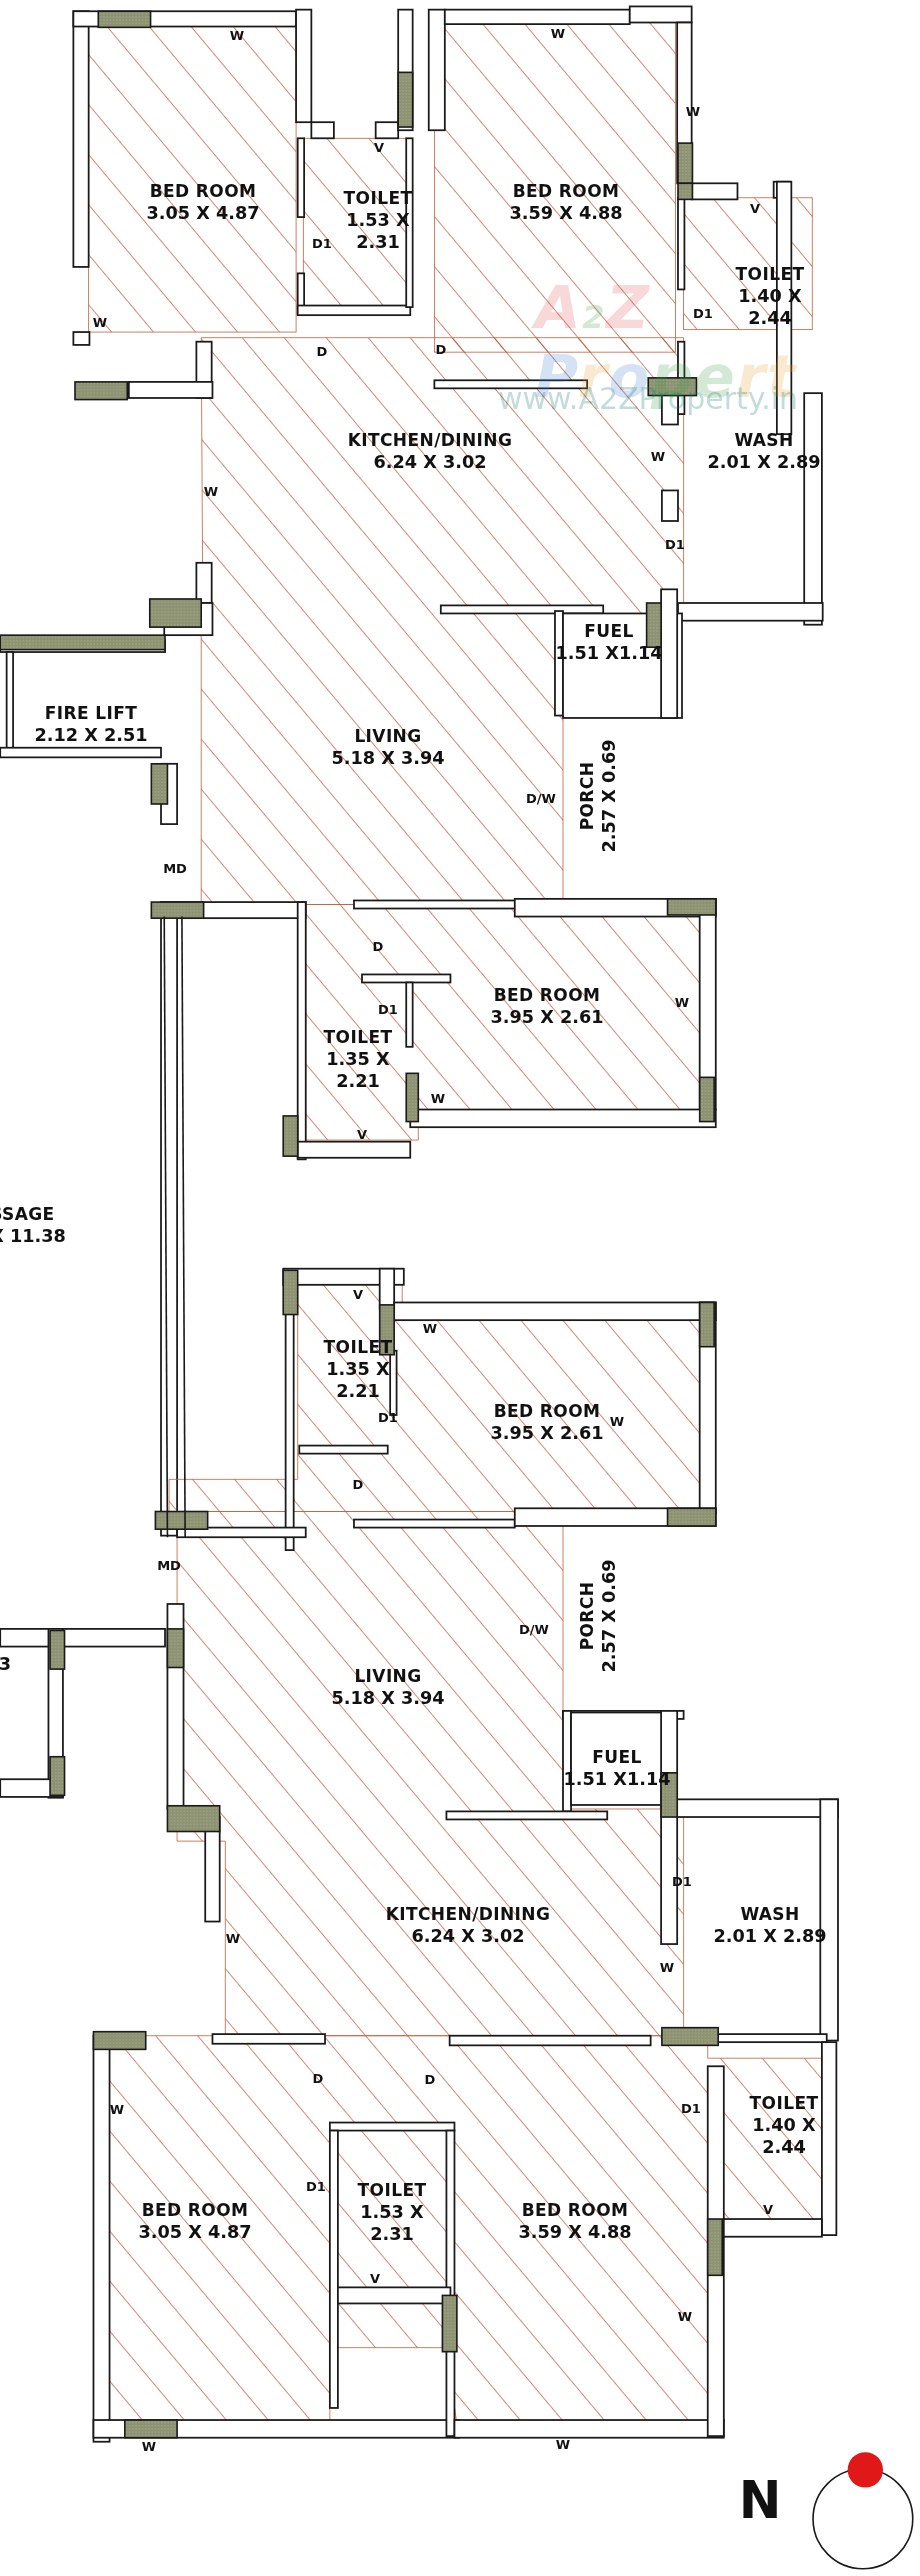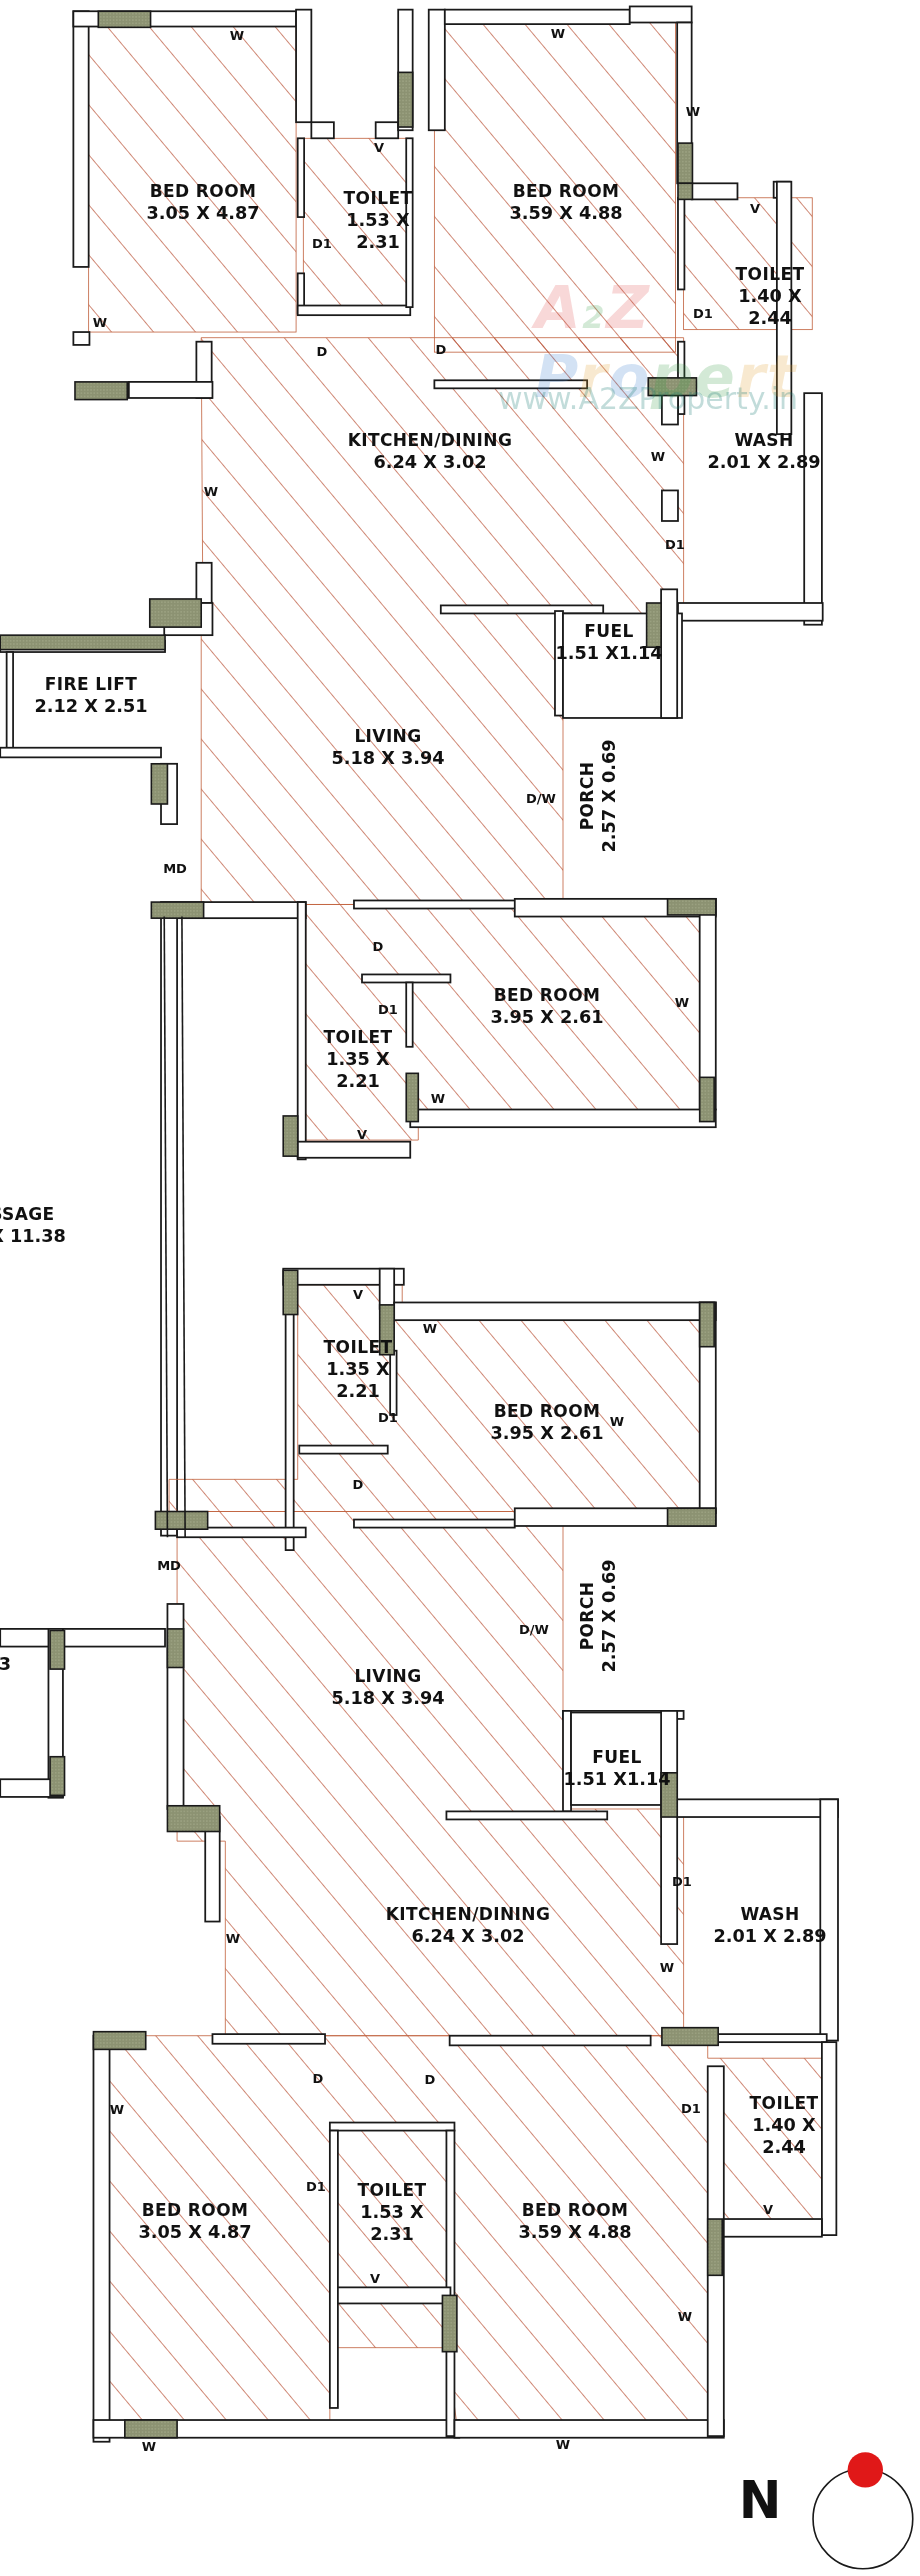--- a/index.html
+++ b/index.html
@@ -312,21 +312,21 @@
 <div class="room-label" style="left:575px;top:2222px;">
   <span class="nm">BED ROOM</span>
     <span class="dm">3.59 X 4.88</span>
 </div>
 <div class="room-label" style="left:784px;top:2126px;">
   <span class="nm">TOILET</span>
     <span class="dm">1.40 X</span>
     <span class="dm">2.44</span>
 </div>
 
-<div class="room-label" style="left:91px;top:696px;">
+<div class="room-label" style="left:91px;top:725px;">
   <span class="nm">FIRE LIFT</span>
     <span class="dm">2.12 X 2.51</span>
 </div>
 <div class="room-label" style="left:28px;top:1226px;transform:translate(-50%,-50%);text-align:left;">
   <span class="nm">SSAGE</span>
     <span class="dm">X 11.38</span>
 </div>
 <div class="room-label" style="left:4.8px;top:1664px;">
   <span class="dm">3</span>
 </div>

